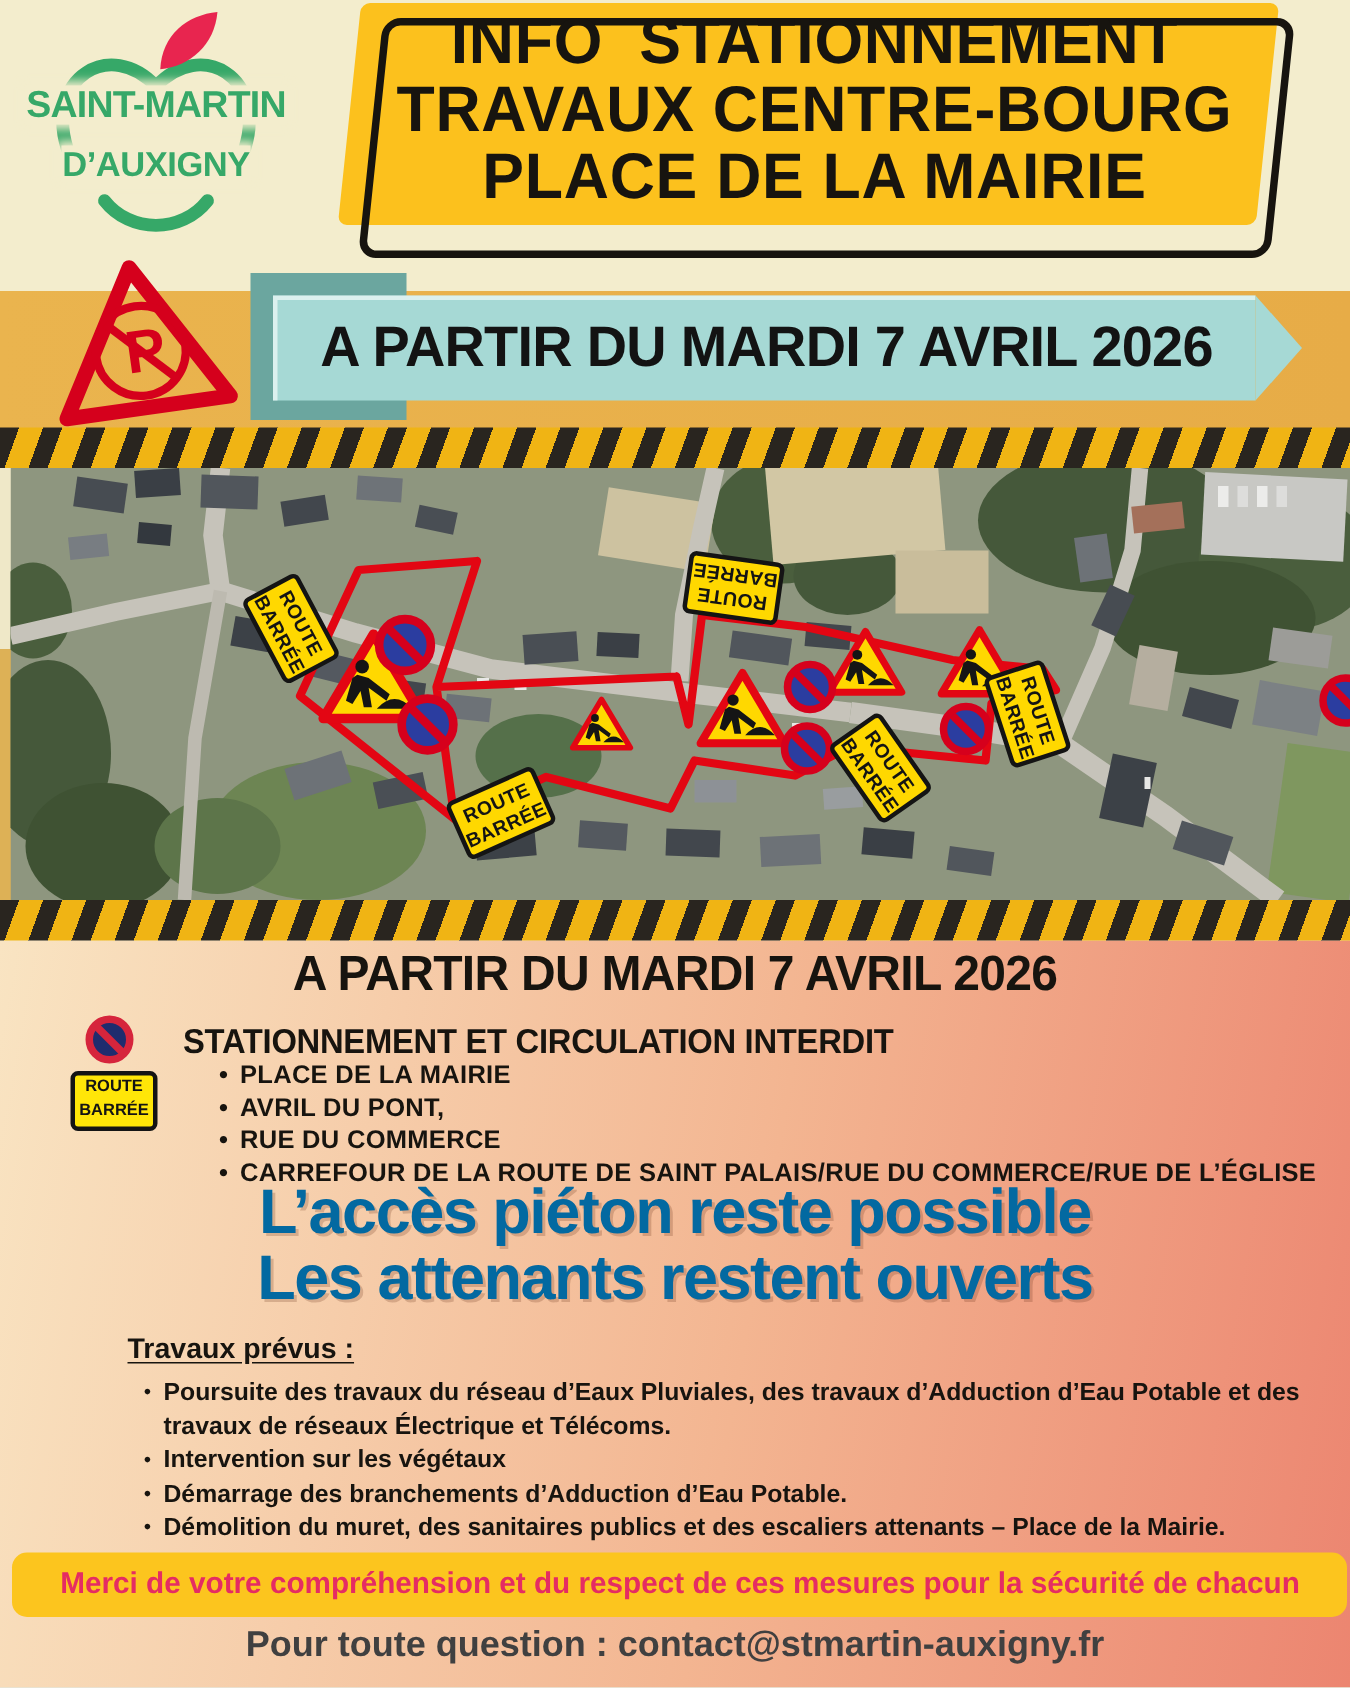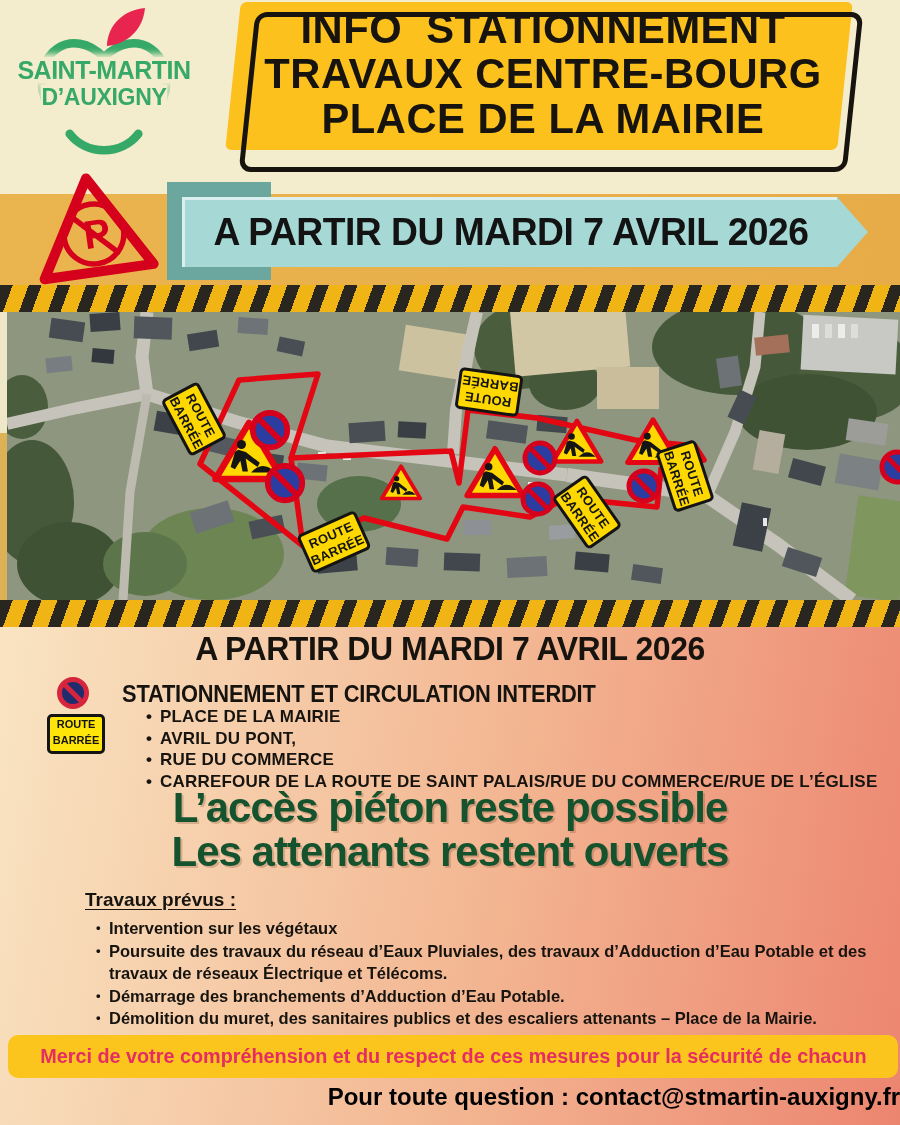--- a/index.html
+++ b/index.html
@@ -19,21 +19,21 @@
   .hazard-bottom{top:600px;}
 
   
   .logo{position:absolute;left:4px;top:8px;width:200px;height:162px;}
   .logo svg{position:absolute;left:0;top:0;}
   .logo-text{position:absolute;left:0;top:49px;width:200px;text-align:center;
     color:#36a868;font-weight:800;line-height:1.05;}
   .logo-text .l1{font-size:25px;letter-spacing:-0.5px;display:inline-block;
     background:#f3edcd;box-shadow:0 0 6px 3px #f3edcd;}
   .logo-text .l2{font-size:23px;letter-spacing:-0.3px;display:inline-block;
-    background:#f3edcd;box-shadow:0 0 6px 3px #f3edcd;margin-top:2px;}
+    background:#f3edcd;box-shadow:0 0 6px 3px #f3edcd;margin-top:14px;}
 
   
   .title-banner{position:absolute;left:233px;top:2px;width:612px;height:148px;
     transform:skewX(-6deg);background:#fcc11d;border-radius:6px;z-index:1;}
   .title-frame{position:absolute;left:247px;top:12px;width:598px;height:150px;
     transform:skewX(-6deg);border:5px solid #17140f;border-radius:12px;z-index:2;}
   .title-text{position:absolute;left:243px;top:6px;width:600px;z-index:3;
     text-align:center;font-weight:800;font-size:43px;line-height:45px;
     letter-spacing:0.5px;color:#17140f;transform:scaleX(0.97);}
   .title-text .tline{display:block;white-space:pre;}
@@ -68,34 +68,34 @@
   .rb-small{position:absolute;left:47px;top:714px;width:58px;height:40px;background:#ffe608;
     border:3px solid #141414;border-radius:5px;box-sizing:border-box;text-align:center;
     font-size:11px;font-weight:800;line-height:1.45;color:#141414;}
   .interdit-title{position:absolute;left:122px;top:681px;font-size:23px;font-weight:700;
     letter-spacing:-0.2px;transform:scaleX(0.95);transform-origin:left;color:#17140f;white-space:nowrap;}
   .locations{position:absolute;left:160px;top:706px;margin:0;padding:0;list-style:none;width:740px;}
   .locations li{font-size:17px;font-weight:700;line-height:21.5px;letter-spacing:.2px;
     color:#17140f;position:relative;white-space:nowrap;}
   .locations li::before{content:"•";position:absolute;left:-14px;}
   .access{position:absolute;left:0;top:786px;width:900px;text-align:center;
-    font-size:42px;font-weight:800;line-height:44px;letter-spacing:-1px;color:#14532d;
+    font-size:42px;font-weight:800;line-height:44px;letter-spacing:-1px;color:#0369a1;
     text-shadow:2px 2px 0 rgba(100,45,25,.22);}
   .works{position:absolute;left:85px;top:889px;width:790px;color:#17140f;}
   .works-heading{font-size:19px;font-weight:700;text-decoration:underline;
     text-underline-offset:3px;margin:0 0 6px 0;}
   .works ul{margin:0;padding:0 0 0 24px;list-style:none;}
   .works li{font-size:16.5px;font-weight:700;line-height:22.5px;position:relative;}
   .works li::before{content:"•";position:absolute;left:-13px;font-size:13px;}
   .thanks-banner{position:absolute;left:8px;top:1035px;width:890px;height:43px;
     background:#fcc51e;border-radius:10px;text-align:center;}
   .thanks-banner span{font-size:20px;font-weight:800;line-height:43px;color:#e52c63;
     white-space:nowrap;display:inline-block;transform:scaleX(0.99);}
-  .contact{position:absolute;left:0;top:1083px;width:900px;text-align:right;
-    font-size:24px;font-weight:700;color:#000000;}
+  .contact{position:absolute;left:0;top:1083px;width:900px;text-align:center;
+    font-size:24px;font-weight:700;color:#404040;}
 </style>
 </head>
 <body>
 
 <div class="poster">
 
   <div class="bg-orange"></div>
   <div class="pink-bg"></div>
 
   <div class="logo">
@@ -285,22 +285,22 @@
   </ul>
 
   <div class="access">
     <div>L’accès piéton reste possible</div>
     <div>Les attenants restent ouverts</div>
   </div>
 
   <div class="works">
     <p class="works-heading">Travaux prévus :</p>
     <ul>
+      <li>Poursuite des travaux du réseau d’Eaux Pluviales, des travaux d’Adduction d’Eau Potable et des travaux de réseaux Électrique et Télécoms.</li>
       <li>Intervention sur les végétaux</li>
-      <li>Poursuite des travaux du réseau d’Eaux Pluviales, des travaux d’Adduction d’Eau Potable et des travaux de réseaux Électrique et Télécoms.</li>
       <li>Démarrage des branchements d’Adduction d’Eau Potable.</li>
       <li>Démolition du muret, des sanitaires publics et des escaliers attenants – Place de la Mairie.</li>
     </ul>
   </div>
 
   <div class="thanks-banner">
     <span>Merci de votre compréhension et du respect de ces mesures pour la sécurité de chacun</span>
   </div>
 
   <div class="contact">Pour toute question : contact@stmartin-auxigny.fr</div>

